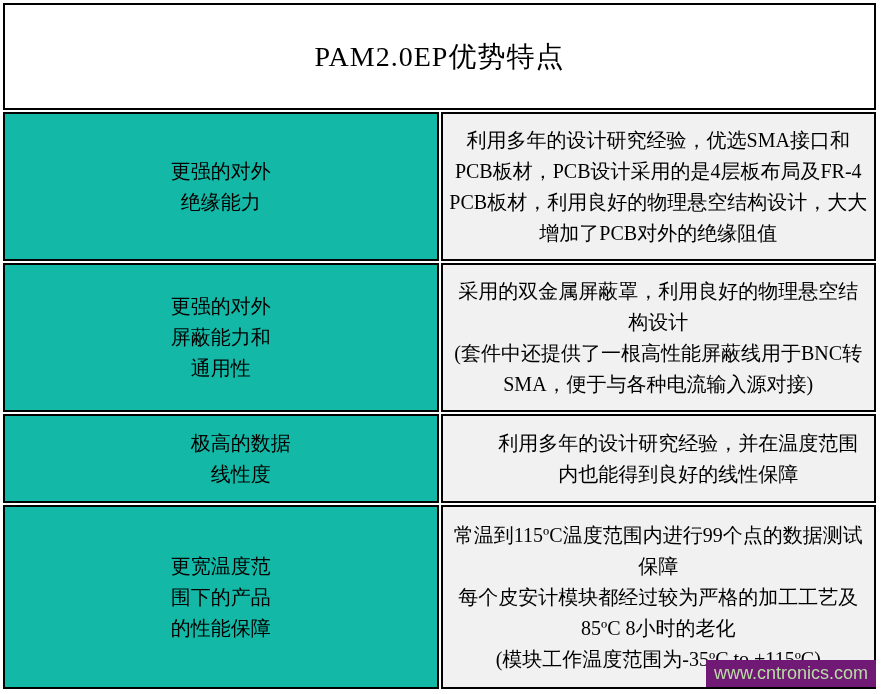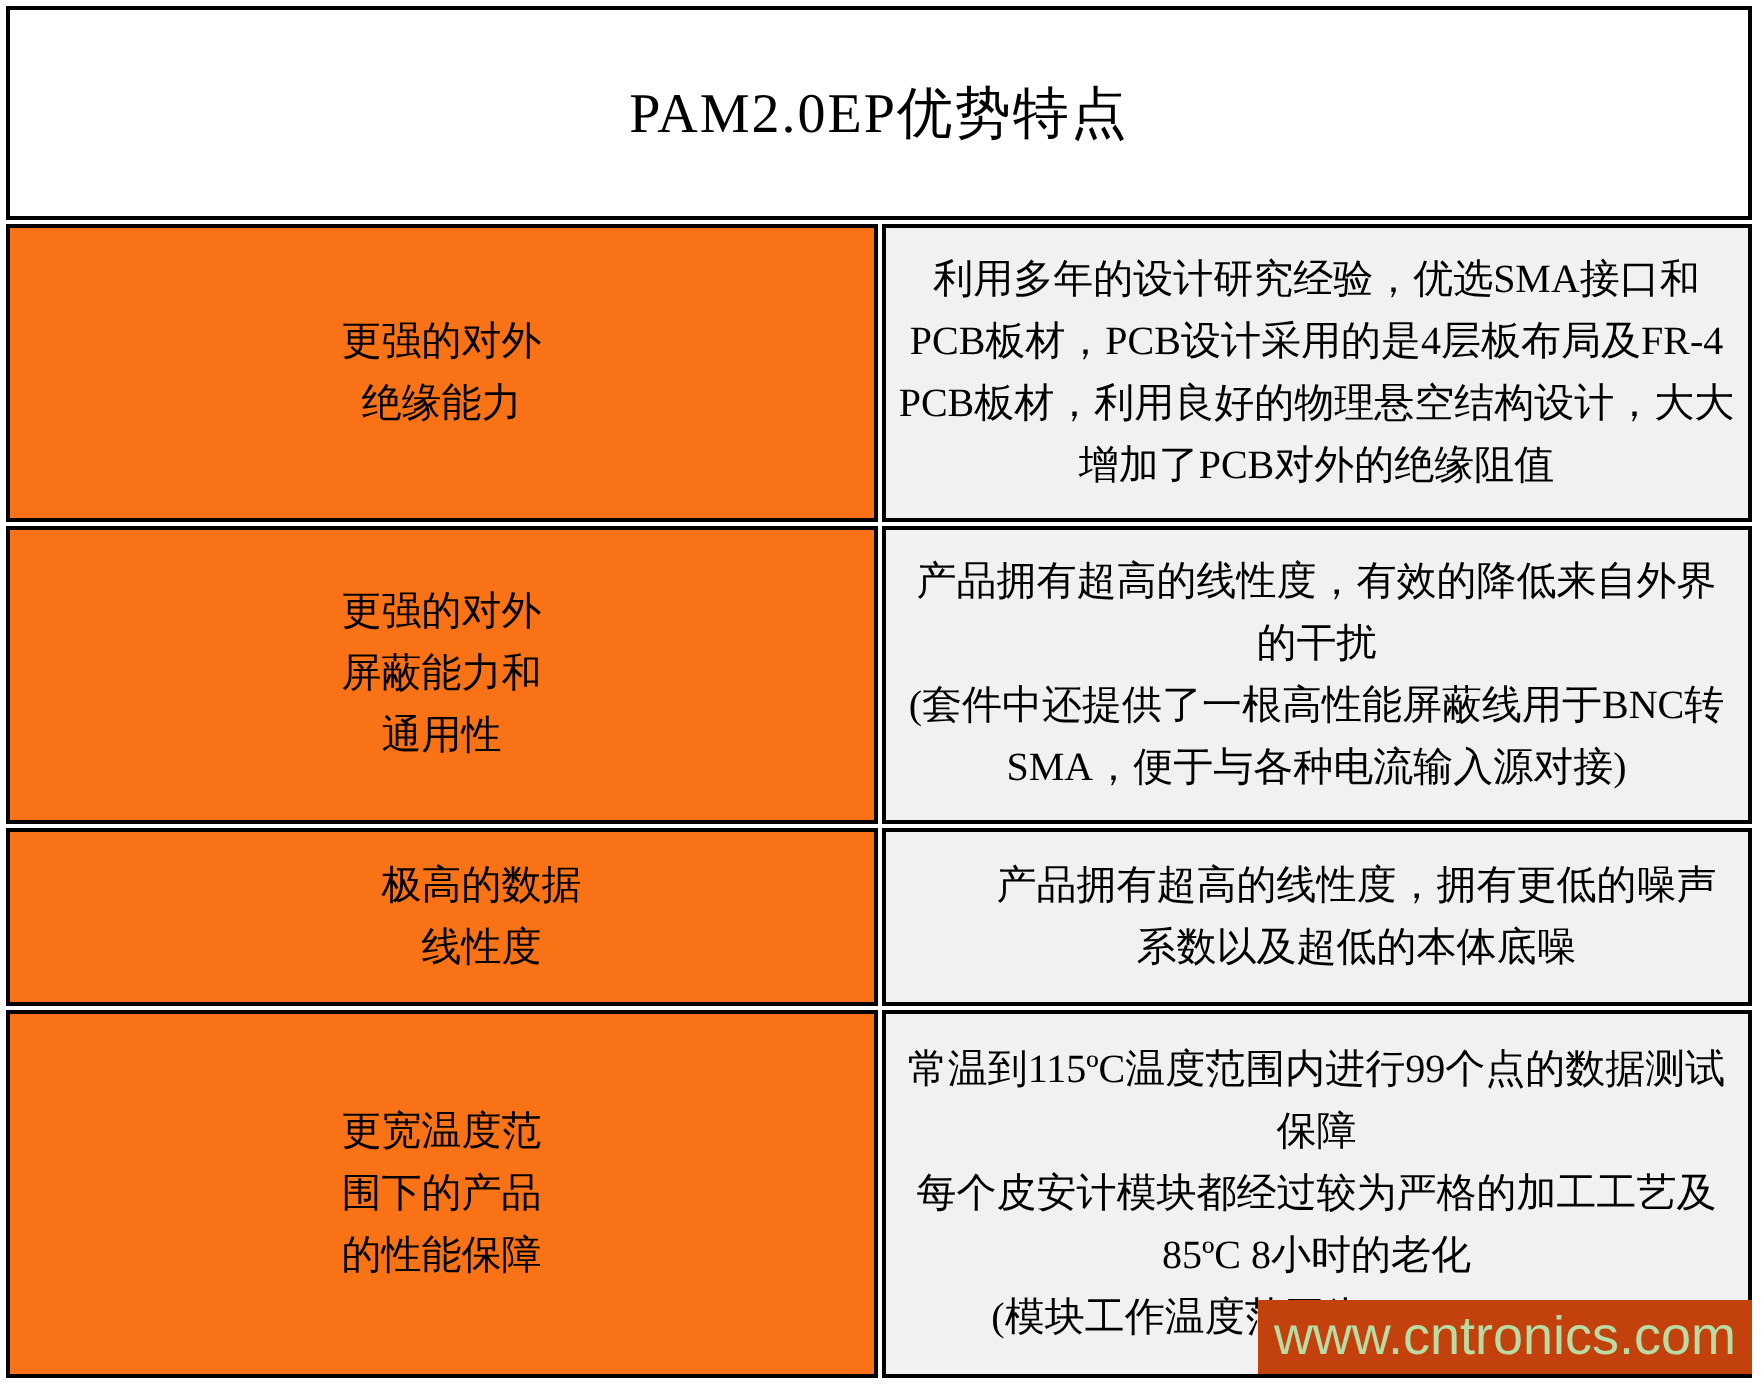--- a/index.html
+++ b/index.html
@@ -33,21 +33,21 @@
     white-space: pre-line;
     padding: 2px 6px;
   }
   td.title-cell {
     background: #ffffff;
     font-size: 28px;
     letter-spacing: 1px;
     color: #000000;
   }
   td.label-cell {
-    background: #f97316;
+    background: #14b8a6;
     font-size: 20px;
     line-height: 31px;
     color: #000000;
     width: 128px;
     margin-top: 36px;
   }
   td.desc-cell {
     background: #F1F1F1;
     font-size: 20px;
     line-height: 31px;
@@ -58,24 +58,24 @@
   tr.row-1 td { height: 100px; }
   tr.row-2 td { height: 102px; }
   tr.row-3 td { height: 79px; padding-left: 46px; }
   tr.row-4 td { height: 61px; }
   tr.row-5 td { height: 89px; }
   tr.row-6 td { height: 138px; }
   .watermark {
     position: absolute;
     right: 5px;
     bottom: 7px;
-    background: #c2410c;
+    background: #701a75;
     color: #B9DCA4;
     font-family: "Liberation Sans", "DejaVu Sans", sans-serif;
-    font-size: 27px;
+    font-size: 18px;
     padding: 3px 8px;
     white-space: nowrap;
   }
 </style>
 </head>
 <body>
 
 <div class="page">
   <table class="feature-table">
     <tbody>
@@ -84,27 +84,27 @@
     </tr>
     <tr class="row-1">
       <td class="label-cell">更强的对外
 绝缘能力</td>
       <td class="desc-cell">利用多年的设计研究经验，优选SMA接口和PCB板材，PCB设计采用的是4层板布局及FR-4 PCB板材，利用良好的物理悬空结构设计，大大增加了PCB对外的绝缘阻值</td>
     </tr>
     <tr class="row-2">
       <td class="label-cell">更强的对外
 屏蔽能力和
 通用性</td>
-      <td class="desc-cell">产品拥有超高的线性度，有效的降低来自外界的干扰
+      <td class="desc-cell">采用的双金属屏蔽罩，利用良好的物理悬空结构设计
 (套件中还提供了一根高性能屏蔽线用于BNC转SMA，便于与各种电流输入源对接)</td>
     </tr>
     <tr class="row-3">
       <td class="label-cell">极高的数据
 线性度</td>
-      <td class="desc-cell">产品拥有超高的线性度，拥有更低的噪声系数以及超低的本体底噪</td>
+      <td class="desc-cell">利用多年的设计研究经验，并在温度范围内也能得到良好的线性保障</td>
     </tr>
     <tr class="row-6">
       <td class="label-cell">更宽温度范
 围下的产品
 的性能保障</td>
       <td class="desc-cell">常温到115ºC温度范围内进行99个点的数据测试保障
 每个皮安计模块都经过较为严格的加工工艺及85ºC 8小时的老化
 (模块工作温度范围为-35ºC to +115ºC)</td>
     </tr>
   </tbody>

